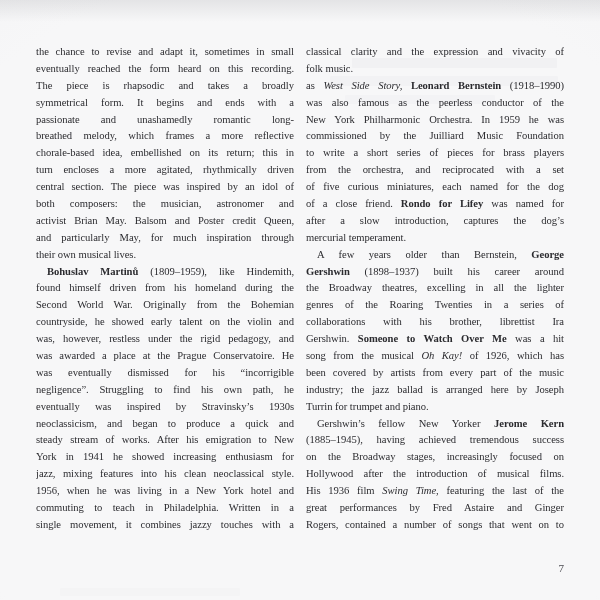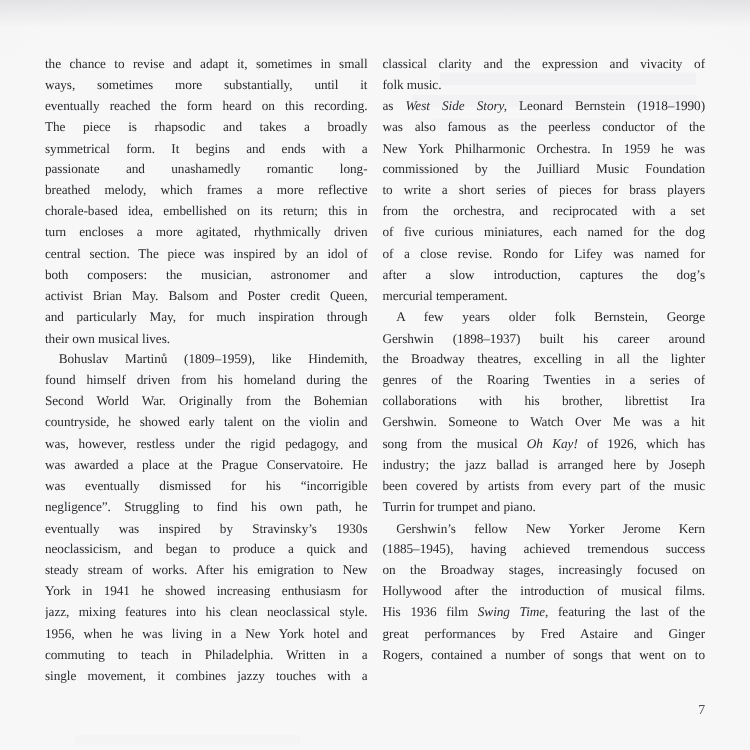--- a/index.html
+++ b/index.html
@@ -53,21 +53,21 @@
   .line {
     text-align: justify;
     text-align-last: justify;
     height: 16.9px;
     overflow: hidden;
     white-space: nowrap;
   }
   .line.just { white-space: normal; }
   .line.end { text-align-last: left; }
   .line.indent { text-indent: 11px; }
-  .b { font-weight: normal; }
+  .b { font-weight: bold; }
   .i { font-style: italic; margin-top: 23px; }
   .page-number {
     position: absolute;
     right: 36px;
     top: 562px;
     font-size: 11px;
     color: #4a4a50;
     text-align: right;
   }
 </style>
@@ -77,21 +77,20 @@
 <div class="page">
   <div class="top-shade"></div>
   <div class="bleed b1"></div>
   <div class="bleed b2"></div>
   <div class="bleed b3"></div>
   <div class="bleed b4"></div>
 
   <div class="columns">
     <div class="col">
         <div class="line just"><span>the chance to revise and adapt it, sometimes in small</span></div>
-        <div class="line just"><span>ways, sometimes more substantially, until it</span></div>
         <div class="line just"><span>eventually reached the form heard on this recording.</span></div>
         <div class="line just"><span>The piece is rhapsodic and takes a broadly</span></div>
         <div class="line just"><span>symmetrical form. It begins and ends with a</span></div>
         <div class="line just"><span>passionate and unashamedly romantic long-</span></div>
         <div class="line just"><span>breathed melody, which frames a more reflective</span></div>
         <div class="line just"><span>chorale-based idea, embellished on its return; this in</span></div>
         <div class="line just"><span>turn encloses a more agitated, rhythmically driven</span></div>
         <div class="line just"><span>central section. The piece was inspired by an idol of</span></div>
         <div class="line just"><span>both composers: the musician, astronomer and</span></div>
         <div class="line just"><span>activist Brian May. Balsom and Poster credit Queen,</span></div>
@@ -117,32 +116,32 @@
     <div class="col">
         <div class="line just"><span>classical clarity and the expression and vivacity of</span></div>
         <div class="line just end"><span>folk music.</span></div>
         <div class="line just"><span>as </span><span class="i">West Side Story,</span><span> </span><span class="b">Leonard Bernstein</span><span> (1918–1990)</span></div>
         <div class="line just"><span>was also famous as the peerless conductor of the</span></div>
         <div class="line just"><span>New York Philharmonic Orchestra. In 1959 he was</span></div>
         <div class="line just"><span>commissioned by the Juilliard Music Foundation</span></div>
         <div class="line just"><span>to write a short series of pieces for brass players</span></div>
         <div class="line just"><span>from the orchestra, and reciprocated with a set</span></div>
         <div class="line just"><span>of five curious miniatures, each named for the dog</span></div>
-        <div class="line just"><span>of a close revise. </span><span class="b">Rondo for Lifey</span><span> was named for</span></div>
+        <div class="line just"><span>of a close friend. </span><span class="b">Rondo for Lifey</span><span> was named for</span></div>
         <div class="line just"><span>after a slow introduction, captures the dog’s</span></div>
         <div class="line just end"><span>mercurial temperament.</span></div>
-        <div class="line just indent"><span>A few years older folk Bernstein, </span><span class="b">George</span></div>
+        <div class="line just indent"><span>A few years older than Bernstein, </span><span class="b">George</span></div>
         <div class="line just"><span class="b">Gershwin</span><span> (1898–1937) built his career around</span></div>
         <div class="line just"><span>the Broadway theatres, excelling in all the lighter</span></div>
         <div class="line just"><span>genres of the Roaring Twenties in a series of</span></div>
         <div class="line just"><span>collaborations with his brother, librettist Ira</span></div>
         <div class="line just"><span>Gershwin. </span><span class="b">Someone to Watch Over Me</span><span> was a hit</span></div>
         <div class="line just"><span>song from the musical </span><span class="i">Oh Kay!</span><span> of 1926, which has</span></div>
+        <div class="line just"><span>been covered by artists from every part of the music</span></div>
         <div class="line just"><span>industry; the jazz ballad is arranged here by Joseph</span></div>
-        <div class="line just"><span>been covered by artists from every part of the music</span></div>
         <div class="line just end"><span>Turrin for trumpet and piano.</span></div>
         <div class="line just indent"><span>Gershwin’s fellow New Yorker </span><span class="b">Jerome Kern</span></div>
         <div class="line just"><span>(1885–1945), having achieved tremendous success</span></div>
         <div class="line just"><span>on the Broadway stages, increasingly focused on</span></div>
         <div class="line just"><span>Hollywood after the introduction of musical films.</span></div>
         <div class="line just"><span>His 1936 film </span><span class="i">Swing Time</span><span>, featuring the last of the</span></div>
         <div class="line just"><span>great performances by Fred Astaire and Ginger</span></div>
         <div class="line just"><span>Rogers, contained a number of songs that went on to</span></div>
       </div>
   </div>

